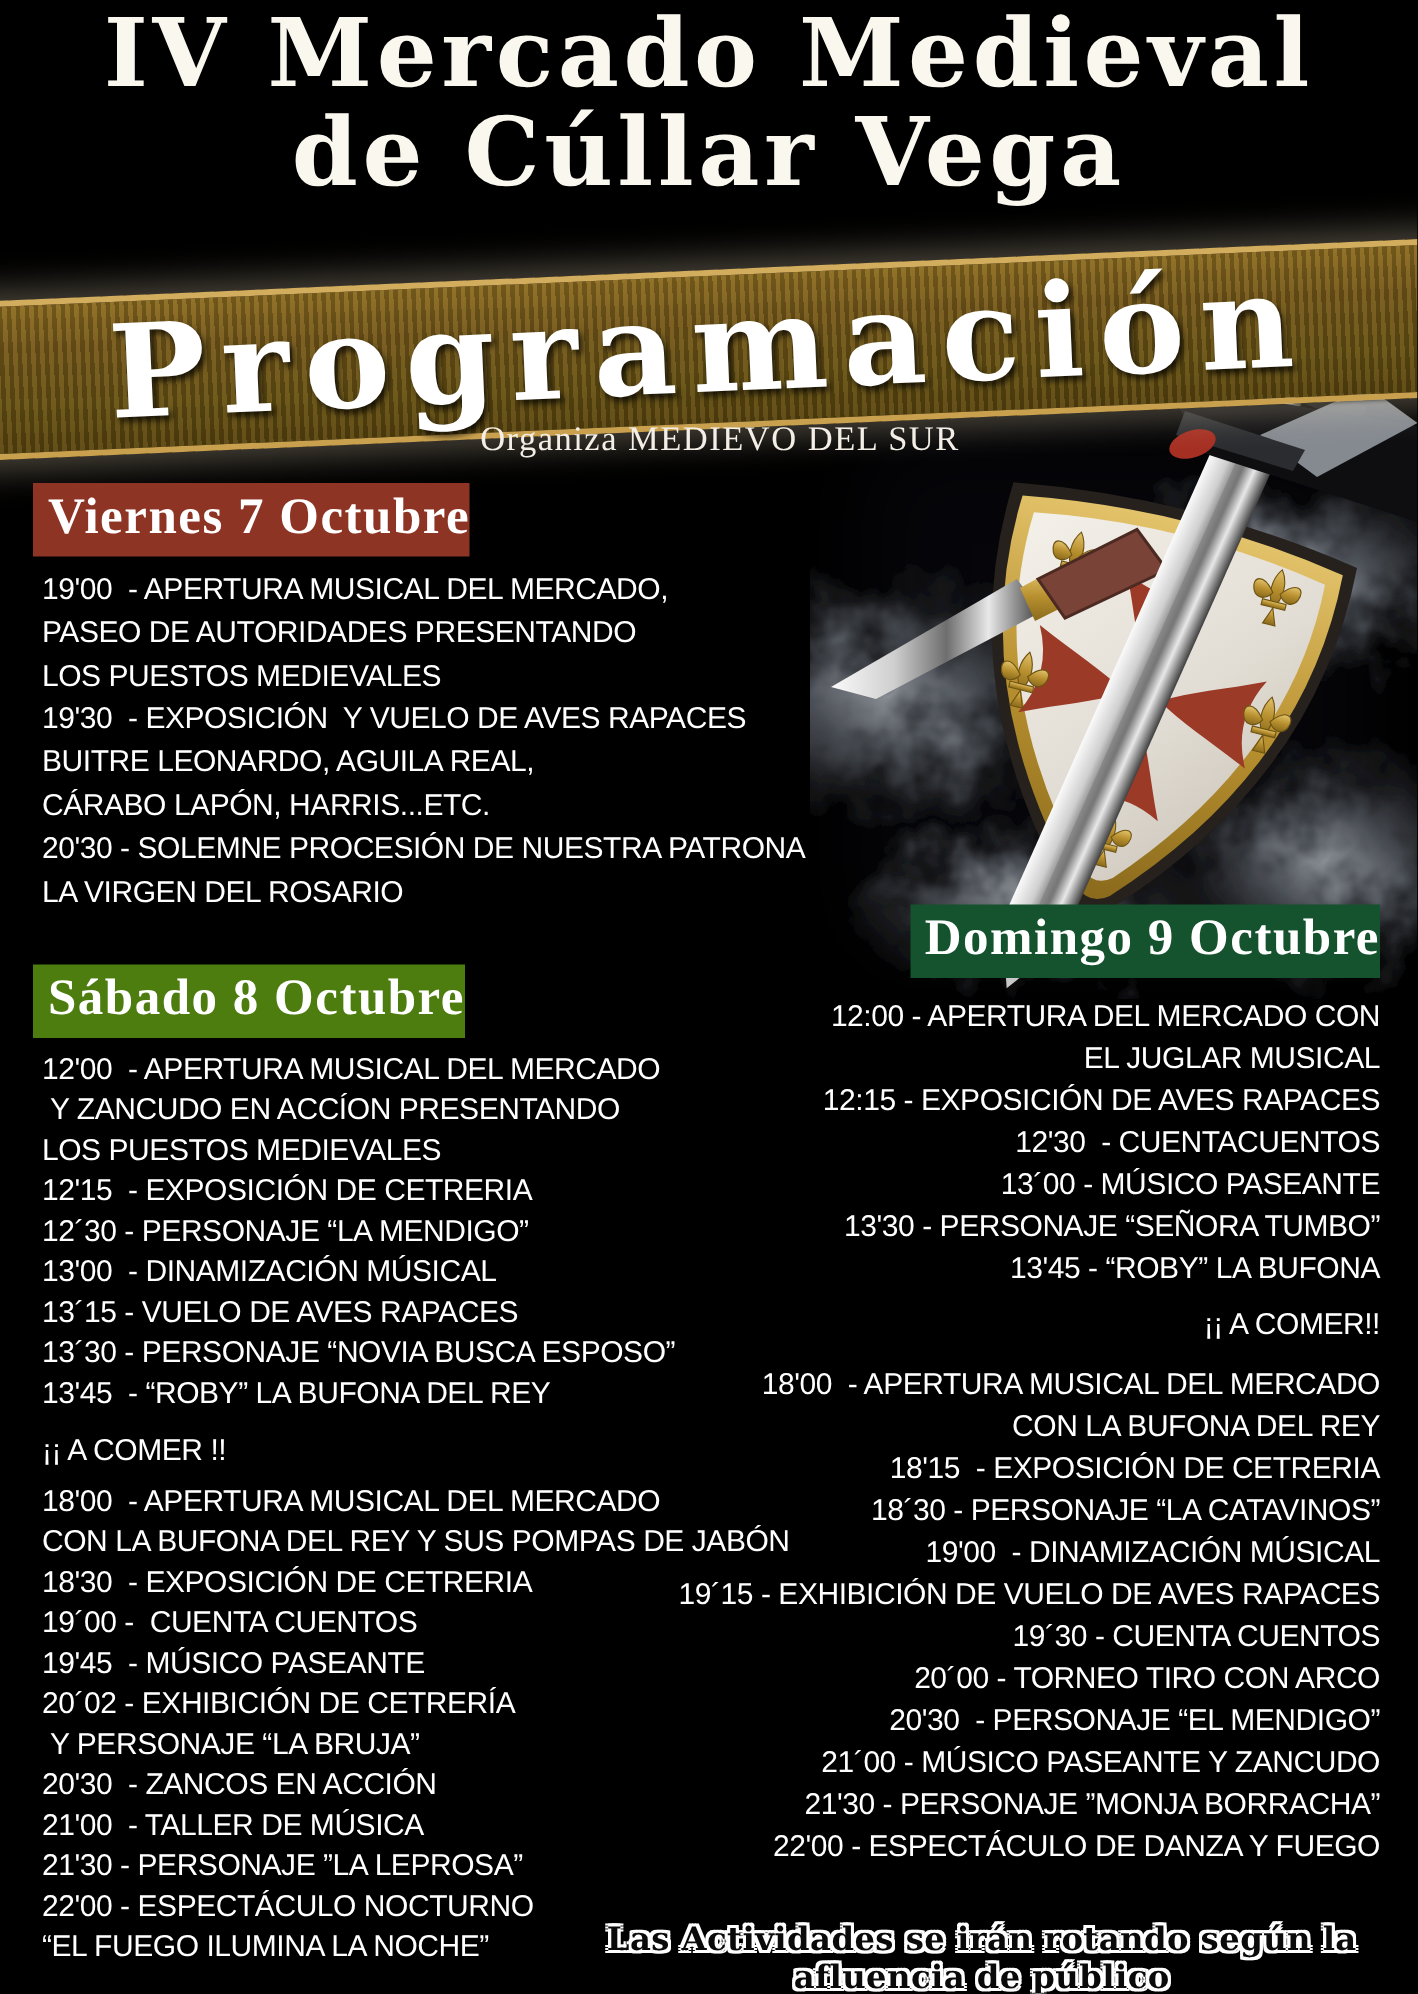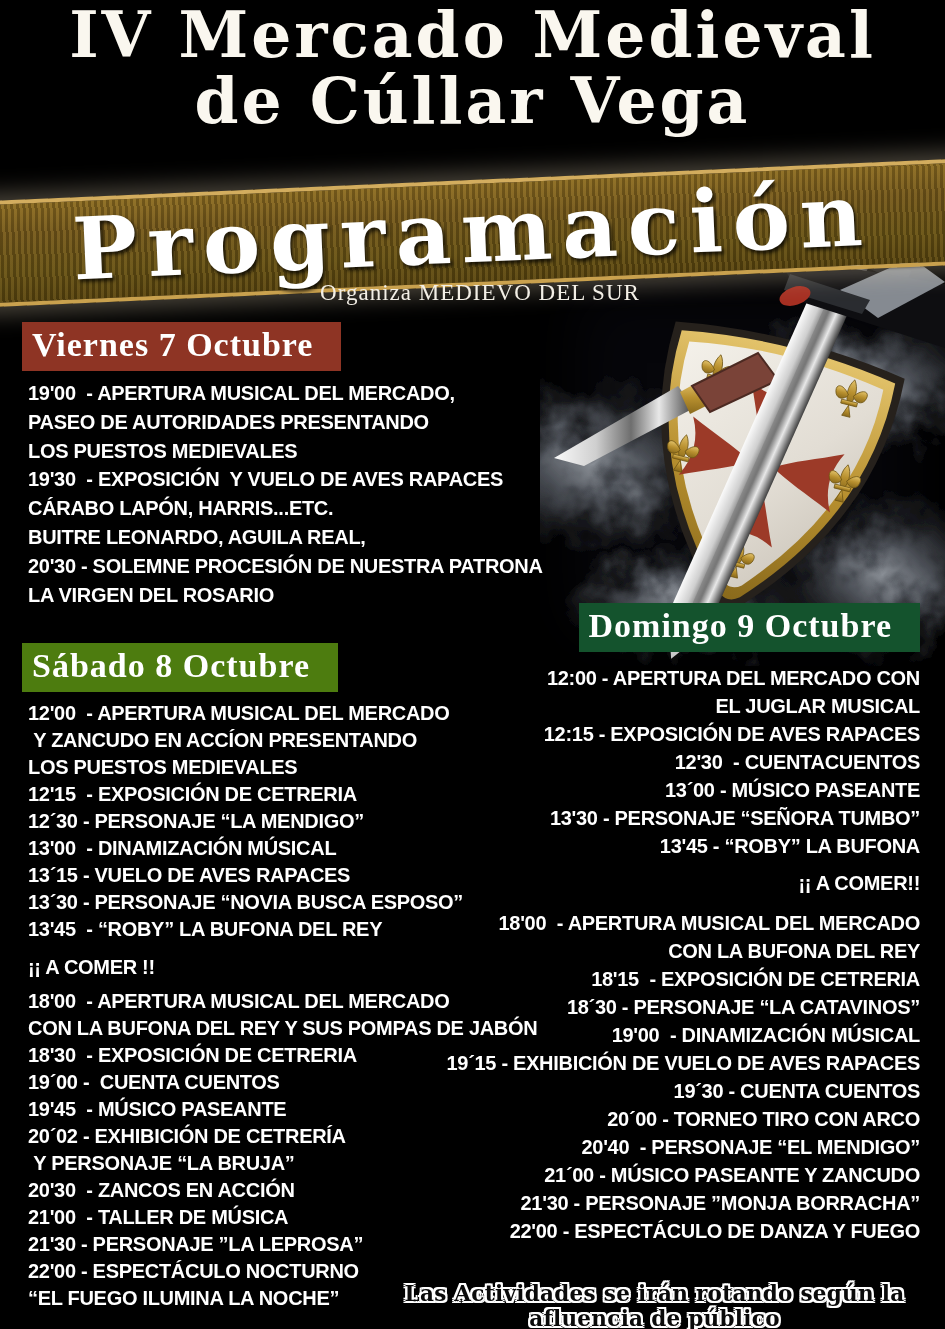--- a/index.html
+++ b/index.html
@@ -37,25 +37,25 @@
   
   .photo{
     position:absolute;left:540px;top:256px;width:405px;height:410px;z-index:1;
     background:#06060a;
     box-shadow:inset 0 0 60px 35px #000;
   }
   .photo svg{display:block;}
   
   .day-heading{
     display:inline-block;font-family:"Liberation Serif",serif;font-weight:bold;
-    font-size:34px;line-height:40px;color:#fff;padding:3px 28px 6px 10px;
+    font-size:34px;line-height:40px;color:#fff;padding:3px 0 6px 10px;
     letter-spacing:1px;
   }
   .sched-line,.break-line{
-    font-weight:bold;font-size:20px;color:#fff;letter-spacing:-0.3px;white-space:pre-wrap;
+    font-weight:normal;font-size:20px;color:#fff;letter-spacing:-0.3px;white-space:pre-wrap;
     text-shadow:1px 1px 2px rgba(0,0,0,.9);
   }
   #friday{position:absolute;left:22px;top:322px;z-index:5;}
   #friday .day-heading{background:#8e3424;}
   #friday .sched-line{line-height:28.8px;}
   #friday .lines{margin-top:8px;padding-left:6px;}
   #saturday{position:absolute;left:22px;top:643px;z-index:5;}
   #saturday .day-heading{background:#4d7c0f;}
   #saturday .sched-line{line-height:27px;}
   #saturday .lines{margin-top:8px;padding-left:6px;}
@@ -179,22 +179,22 @@
     </svg>
   </div>
 
   <section id="friday">
     <div class="day-heading">Viernes 7 Octubre</div>
     <div class="lines">
         <div class="sched-line">19'00  - APERTURA MUSICAL DEL MERCADO,</div>
         <div class="sched-line">PASEO DE AUTORIDADES PRESENTANDO</div>
         <div class="sched-line">LOS PUESTOS MEDIEVALES</div>
         <div class="sched-line">19'30  - EXPOSICIÓN  Y VUELO DE AVES RAPACES</div>
+        <div class="sched-line">BUITRE LEONARDO, AGUILA REAL,</div>
         <div class="sched-line">CÁRABO LAPÓN, HARRIS...ETC.</div>
-        <div class="sched-line">BUITRE LEONARDO, AGUILA REAL,</div>
         <div class="sched-line">20'30 - SOLEMNE PROCESIÓN DE NUESTRA PATRONA</div>
         <div class="sched-line">LA VIRGEN DEL ROSARIO</div>
       </div>
   </section>
 
   <section id="saturday">
     <div class="day-heading">Sábado 8 Octubre</div>
     <div class="lines">
         <div class="sched-line">12'00  - APERTURA MUSICAL DEL MERCADO</div>
         <div class="sched-line"> Y ZANCUDO EN ACCÍON PRESENTANDO</div>
@@ -237,21 +237,21 @@
     <div class="break-line">¡¡ A COMER!!</div>
     <div class="lines" style="margin-top:0;">
         <div class="sched-line">18'00  - APERTURA MUSICAL DEL MERCADO</div>
         <div class="sched-line">CON LA BUFONA DEL REY</div>
         <div class="sched-line">18'15  - EXPOSICIÓN DE CETRERIA</div>
         <div class="sched-line">18´30 - PERSONAJE “LA CATAVINOS”</div>
         <div class="sched-line">19'00  - DINAMIZACIÓN MÚSICAL</div>
         <div class="sched-line">19´15 - EXHIBICIÓN DE VUELO DE AVES RAPACES</div>
         <div class="sched-line">19´30 - CUENTA CUENTOS</div>
         <div class="sched-line">20´00 - TORNEO TIRO CON ARCO</div>
-        <div class="sched-line">20'40  - PERSONAJE “EL MENDIGO”</div>
+        <div class="sched-line">20'30  - PERSONAJE “EL MENDIGO”</div>
         <div class="sched-line">21´00 - MÚSICO PASEANTE Y ZANCUDO</div>
         <div class="sched-line">21'30 - PERSONAJE ”MONJA BORRACHA”</div>
         <div class="sched-line">22'00 - ESPECTÁCULO DE DANZA Y FUEGO</div>
       </div>
   </section>
 
   <div class="footer-note">Las Actividades se irán rotando  según la afluencia de público</div>
 
 </div>
 

